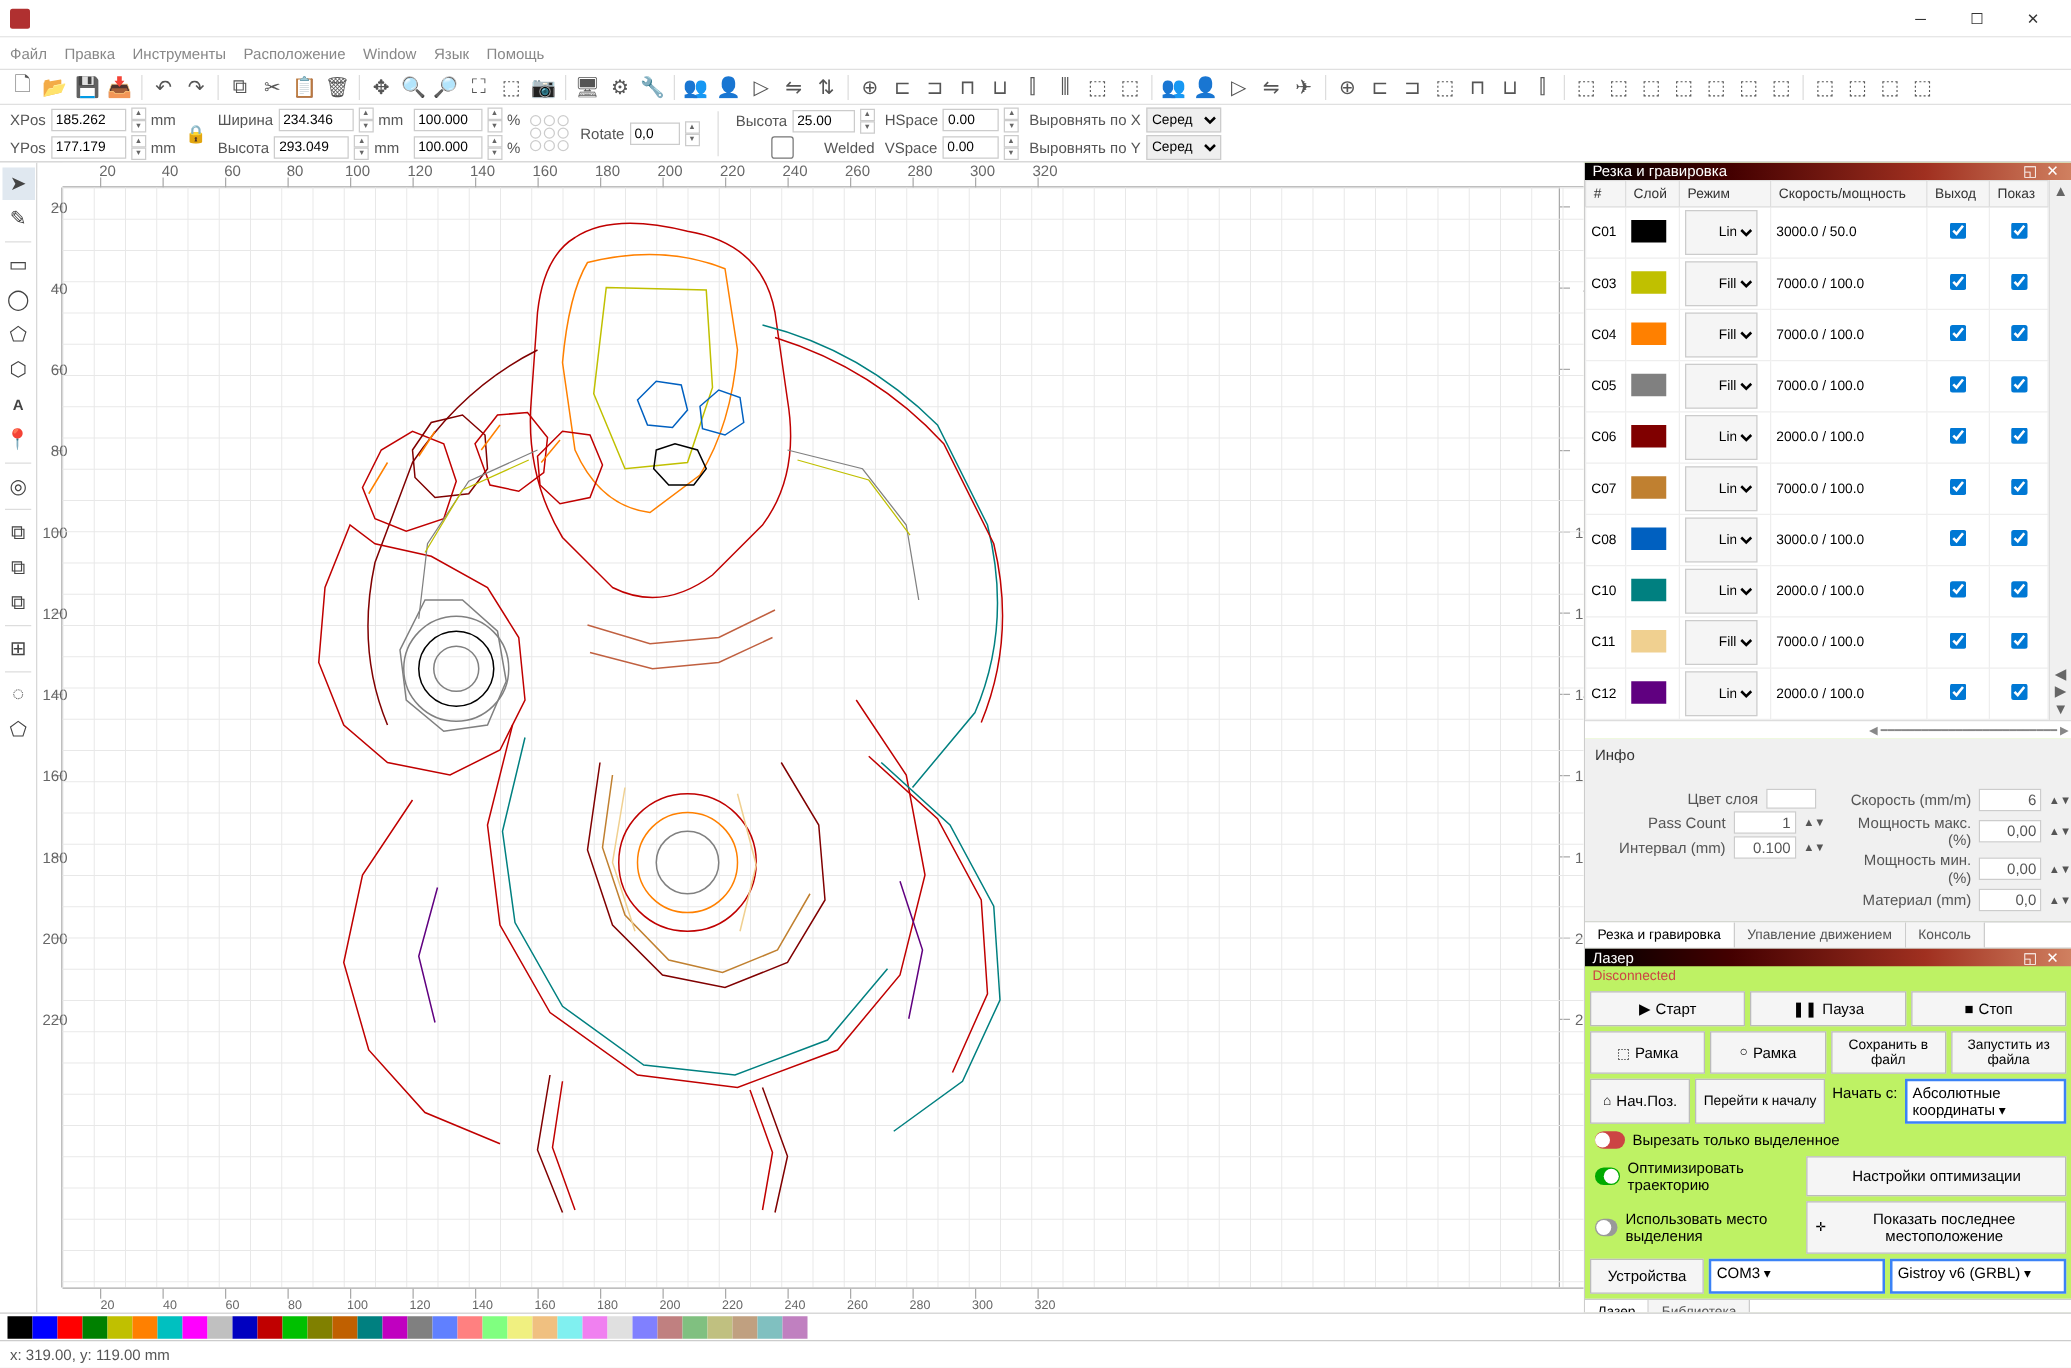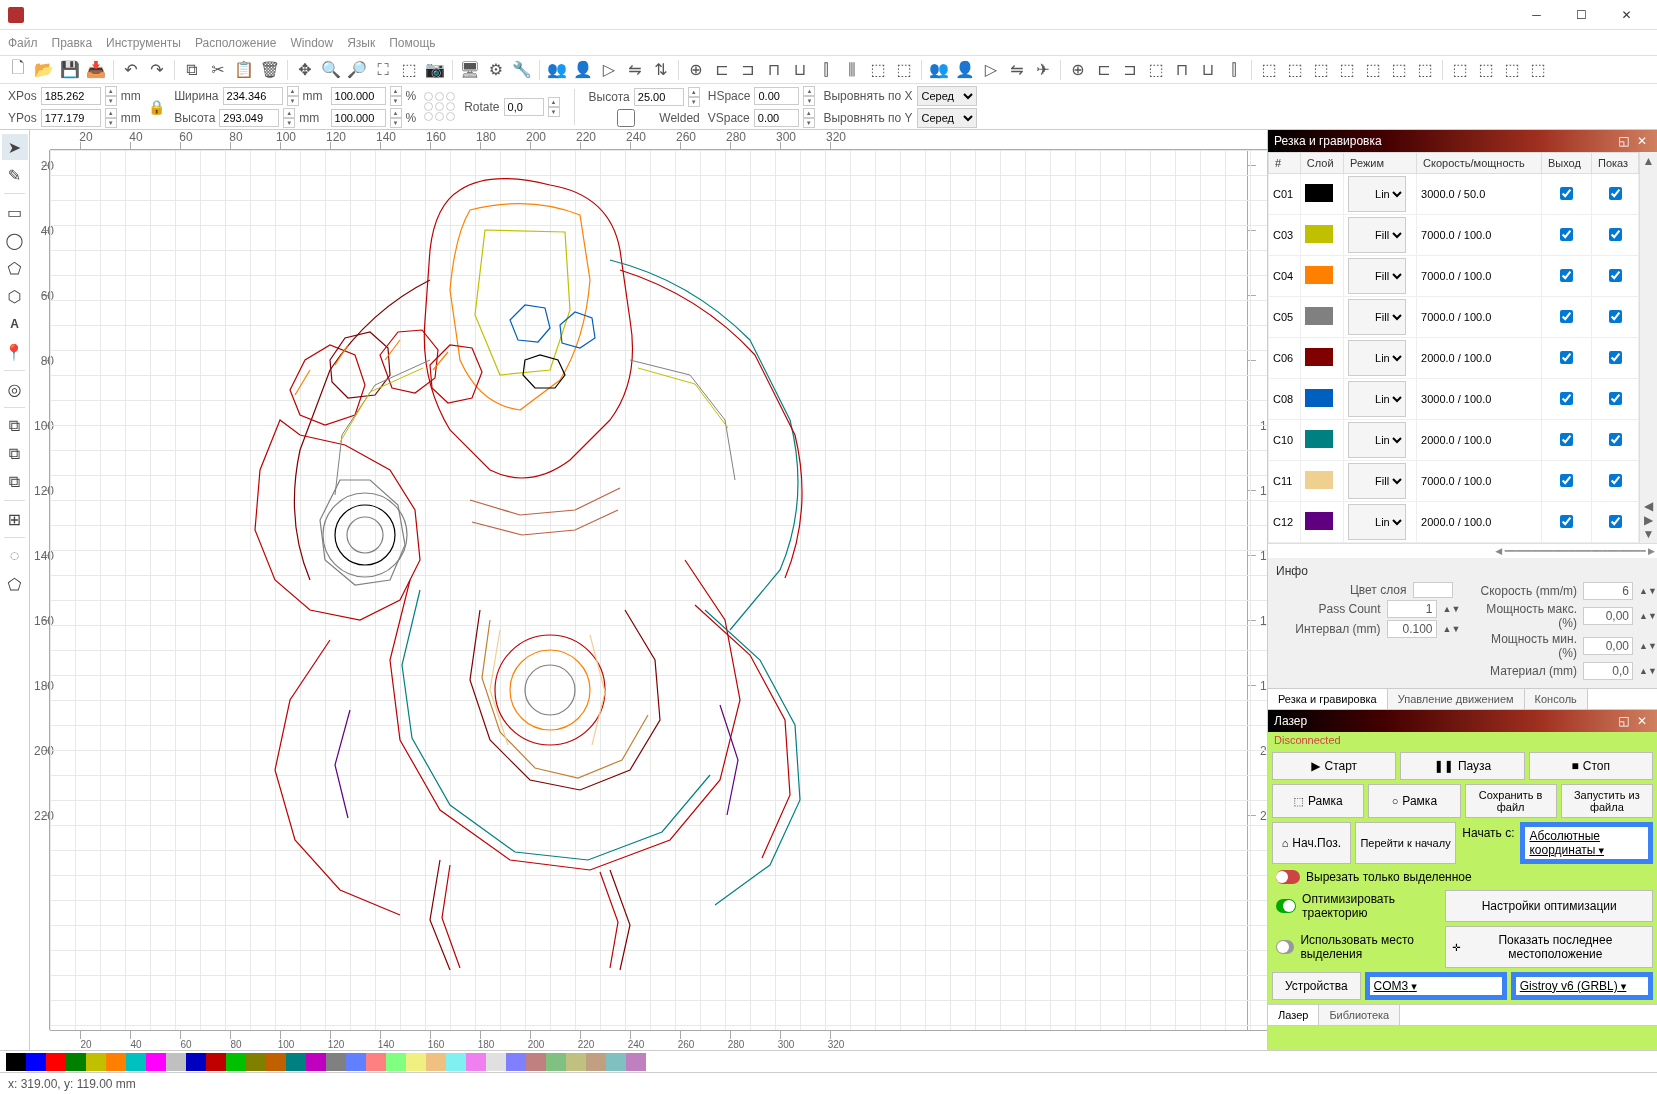--- a/index.html
+++ b/index.html
@@ -42,42 +42,42 @@
 .panel-header .pbtn { width: 18px; text-align: center; color: #fff; font-size: 12px; }
 .layer-table { background: #fff; flex: 0 0 auto; position: relative; }
 .layer-table table { width: 100%; border-collapse: collapse; }
 .layer-table th { background: #f5f5f5; border: 1px solid #ddd; padding: 4px 6px; text-align: left; font-weight: normal; font-size: 11px; color: #333; }
 .layer-table td { border: 1px solid #eee; padding: 2px 4px; font-size: 11px; }
 .layer-swatch { width: 28px; height: 18px; display: inline-block; }
 .mode-sel { width: 58px; height: 36px; border: 1px solid #ccc; background: #f5f5f5; font-size: 11px; padding-left: 22px; }
 .layer-chk { accent-color: #0078d4; }
 .scrollbar-fake { width: 18px; background: #f0f0f0; border-left: 1px solid #ddd; }
 .info-section { padding: 6px 8px; background: #f0f0f0; font-size: 11px; color: #555; }
-.info-section .hdr { color: #333; margin-bottom: 4px; }
+.info-section .hdr { color: #333; margin-bottom: 20px; }
 .info-row { display: flex; align-items: center; justify-content: flex-end; gap: 6px; margin-bottom: 2px; }
 .info-row .lbl { flex: 1; text-align: right; }
 .info-row .val { width: 50px; text-align: right; border: 1px solid #ccc; background: #fff; padding: 1px 3px; }
 .info-row .sp { width: 10px; font-size: 9px; }
 .tabs { display: flex; background: #fff; border-top: 1px solid #ccc; border-bottom: 1px solid #ccc; }
 .tab { padding: 4px 10px; font-size: 11px; border-right: 1px solid #ccc; background: #f5f5f5; color: #555; }
 .tab.active { background: #fff; color: #000; }
 .laser-panel { padding: 4px; display: flex; flex-direction: column; gap: 4px; font-size: 11px; }
 .laser-btns { display: flex; gap: 4px; }
 .lbtn { flex: 1; border: 1px solid #bbb; background: #f5f5f5; padding: 6px; text-align: center; display: flex; align-items: center; justify-content: center; gap: 4px; }
 .lbtn-row { display: flex; gap: 4px; }
 .lbtn-row .lbtn { flex: 1; padding: 4px; font-size: 11px; }
 .toggle-row { display: flex; align-items: center; gap: 6px; padding: 2px 4px; }
 .toggle { width: 24px; height: 14px; border-radius: 7px; position: relative; }
 .toggle.off { background: #999; }
 .toggle.on { background: #0a0; }
 .toggle::after { content: ''; position: absolute; width: 12px; height: 12px; background: #fff; border-radius: 6px; top: 1px; }
 .toggle.off::after { left: 1px; }
 .toggle.on::after { right: 1px; }
 .toggle.red { background: #c44; }
-.dropdown { border: 5px solid #3b82f6; background: #fff; padding: 2px 4px; font-size: 11px; flex: 1; text-decoration: underline; }
+.dropdown { border: 2px solid #3b82f6; background: #fff; padding: 2px 4px; font-size: 11px; flex: 1; }
 .origin-grid { display: grid; grid-template-columns: repeat(3, 14px); gap: 3px; }
 .origin-grid div { width: 12px; height: 12px; border: 1px solid #aaa; border-radius: 6px; }
 .origin-grid div.sel { background: #555; }
 .palette { height: 22px; background: #fff; border-top: 1px solid #ccc; display: flex; padding: 2px 6px; gap: 0; }
 .palette div { width: 20px; height: 18px; }
 .statusbar { height: 22px; background: #fff; border-top: 1px solid #ccc; padding: 2px 8px; font-size: 11px; color: #555; display: flex; align-items: center; }
 .disconnected { color: #c44; font-size: 11px; padding: 2px 6px; }
 .lock-icon { color: #888; font-size: 14px; }
 .font-select { width: 170px; }
 .checkbox-lbl { display: flex; align-items: center; gap: 3px; }
@@ -599,20 +599,28 @@
               </tr>
               <tr>
                 <td>C06</td>
                 <td><span class="layer-swatch" style="background:#800000"></span></td>
                 <td><select class="mode-sel"><option>Line</option></select></td>
                 <td>2000.0 / 100.0</td>
                 <td style="text-align:center"><input type="checkbox" checked="" class="layer-chk" style=""></td>
                 <td style="text-align:center"><input type="checkbox" checked="" class="layer-chk" style=""></td>
               </tr>
               <tr>
+                <td>C07</td>
+                <td><span class="layer-swatch" style="background:#c08030"></span></td>
+                <td><select class="mode-sel"><option>Line</option></select></td>
+                <td>7000.0 / 100.0</td>
+                <td style="text-align:center"><input type="checkbox" checked="" class="layer-chk" style=""></td>
+                <td style="text-align:center"><input type="checkbox" checked="" class="layer-chk" style=""></td>
+              </tr>
+              <tr>
                 <td>C08</td>
                 <td><span class="layer-swatch" style="background:#0060c0"></span></td>
                 <td><select class="mode-sel"><option>Line</option></select></td>
                 <td>3000.0 / 100.0</td>
                 <td style="text-align:center"><input type="checkbox" checked="" class="layer-chk" style=""></td>
                 <td style="text-align:center"><input type="checkbox" checked="" class="layer-chk" style=""></td>
               </tr>
               <tr>
                 <td>C10</td>
                 <td><span class="layer-swatch" style="background:#008080"></span></td>

